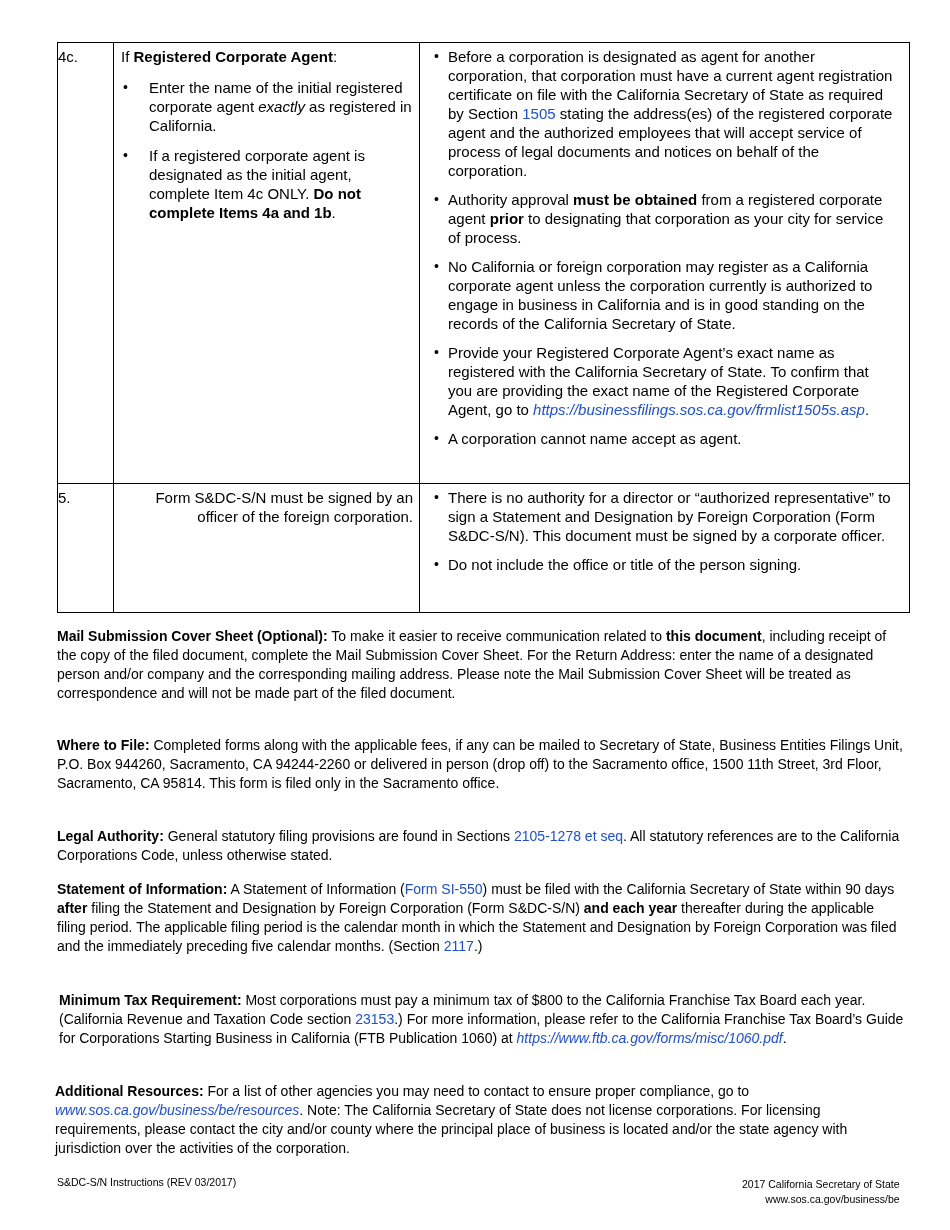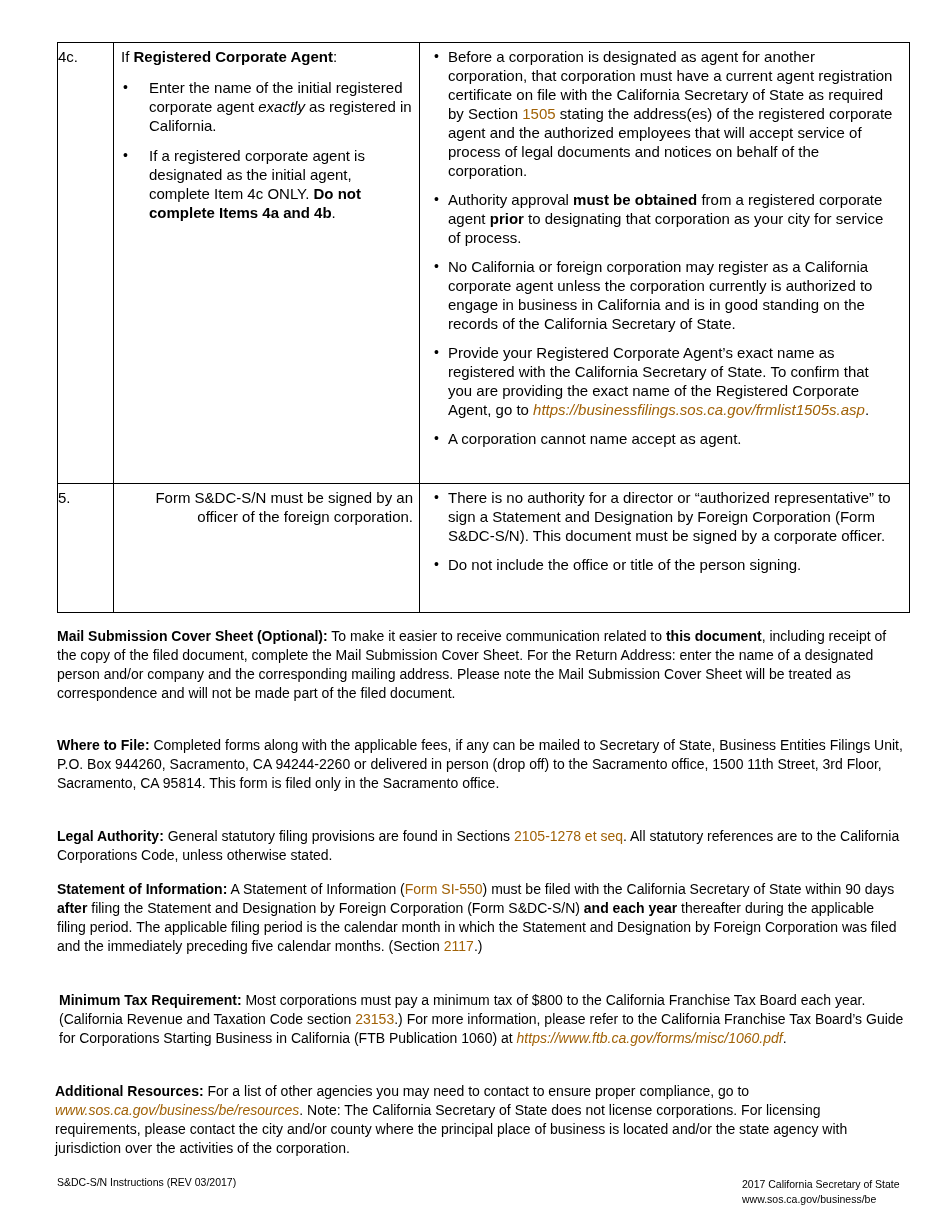--- a/index.html
+++ b/index.html
@@ -1,20 +1,20 @@
 <!DOCTYPE html>
 <html><head>
 <meta charset="utf-8">
 <style>
   html, body { margin: 0; padding: 0; background: #ffffff; }
   body {
     width: 950px; height: 1230px; position: relative; overflow: hidden;
     font-family: "Liberation Sans", sans-serif; color: #000;
   }
-  a, .link { color: #a16207; text-decoration: none; }
+  a, .link { color: #1d4ed8; text-decoration: none; }
   .ital { font-style: italic; }
   b { font-weight: bold; }
 
   table.instr {
     position: absolute; left: 57px; top: 42px; width: 853px;
     border-collapse: collapse; table-layout: fixed;
     font-size: 15px; line-height: 19px;
   }
   table.instr td { border: 1.5px solid #000; vertical-align: top; padding: 0; }
   td.num { width: 55px; text-align: left; padding-top: 4px !important; }
@@ -37,35 +37,35 @@
   .center { text-align: right; }
 
   .para {
     position: absolute; left: 57px; width: 848px;
     font-size: 14px; line-height: 19px; margin: 0;
   }
   .footer-left {
     position: absolute; left: 57px; top: 1176px; font-size: 10.5px;
   }
   .footer-right {
-    position: absolute; left: 742px; top: 1177px; font-size: 10.5px; line-height: 15px;
+    position: absolute; left: 742px; top: 1177px; font-size: 10.5px; line-height: 15px; text-align: right;
   }
 </style>
 </head>
 <body>
 
 <table class="instr">
   <tbody>
       <tr class="row-4c">
     <td class="num">4c.</td>
     <td class="desc">
       <div><span>If </span><b>Registered Corporate Agent</b><span>:</span></div>
       <ul class="dlist">
         <li><span>Enter the name of the initial registered corporate agent </span><span class="ital">exactly</span><span> as registered in California.</span></li>
-        <li><span>If a registered corporate agent is designated as the initial agent, complete Item 4c ONLY.  </span><b>Do not complete Items 4a and 4b</b><span>.</span></li>
+        <li><span>If a registered corporate agent is designated as the initial agent, complete Item 4c ONLY.  </span><b>Do not complete Items 4a and 1b</b><span>.</span></li>
       </ul>
     </td>
     <td class="note">
       <ul class="blist">
         <li><span>Before a corporation is designated as agent for another corporation, that corporation must have a current agent registration certificate on file with the California Secretary of State as required by Section </span><a href="#" class="link">1505</a><span> stating the address(es) of the registered corporate agent and the authorized employees that will accept service of process of legal documents and notices on behalf of the corporation.</span></li>
         <li><span>Authority approval </span><b>must be obtained</b><span> from a registered corporate agent </span><b>prior</b><span> to designating that corporation as your city for service of process.</span></li>
         <li>No California or foreign corporation may register as a California corporate agent unless the corporation currently is authorized to engage in business in California and is in good standing on the records of the California Secretary of State.</li>
         <li><span>Provide your Registered Corporate Agent’s exact name as registered with the California Secretary of State.  To confirm that you are providing the exact name of the Registered Corporate Agent, go to </span><a href="#" class="link ital">https://businessfilings.sos.ca.gov/frmlist1505s.asp</a><span>.</span></li>
         <li>A corporation cannot name accept as agent.</li>
       </ul>

